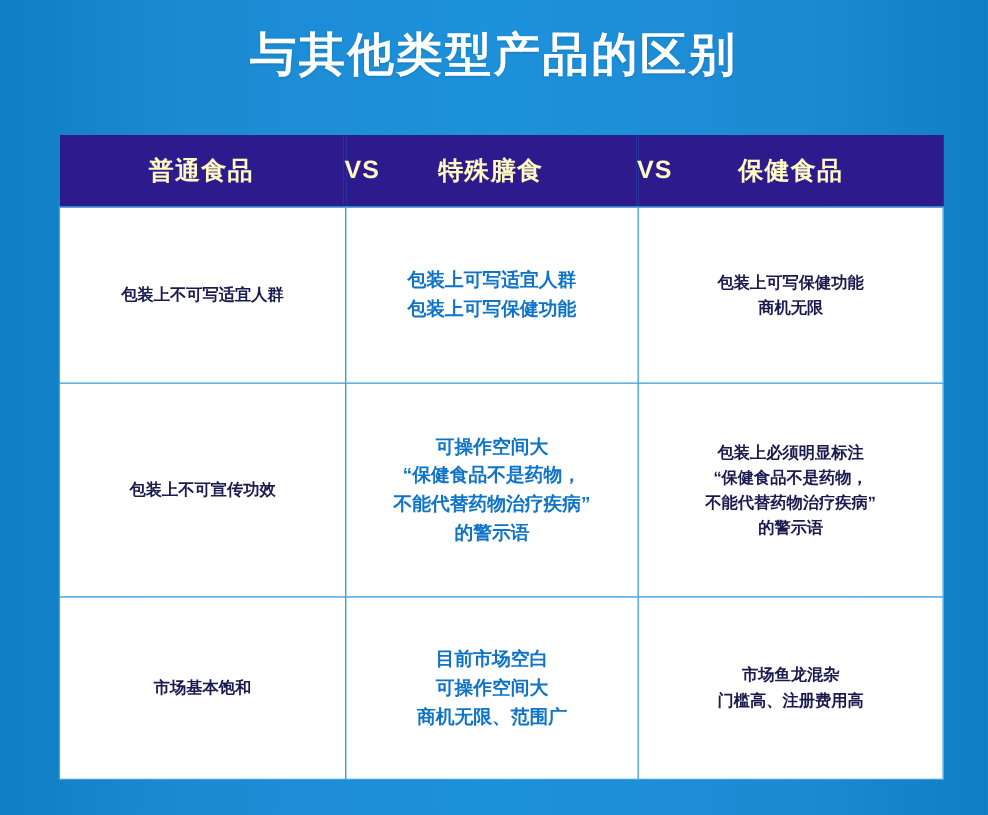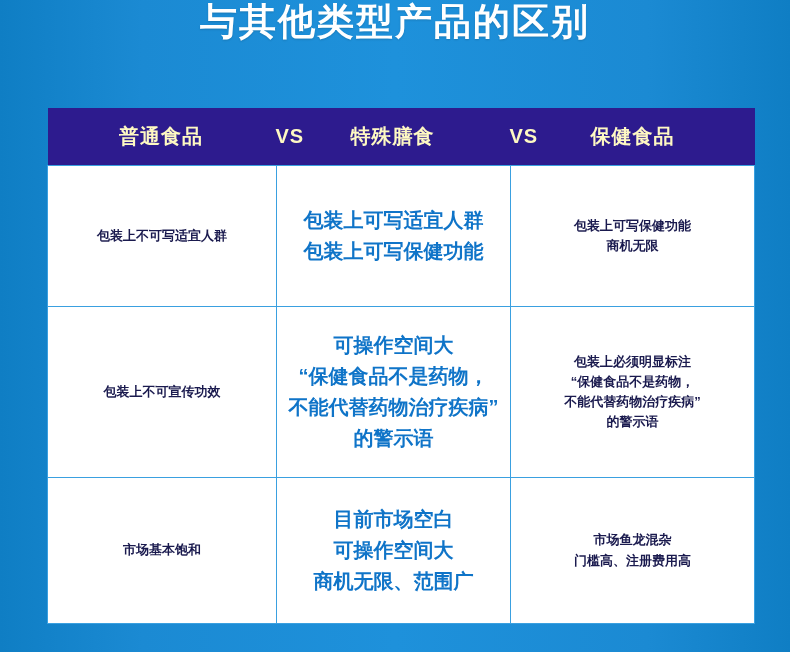--- a/index.html
+++ b/index.html
@@ -18,20 +18,21 @@
     width: 790px;
     height: 652px;
     background: linear-gradient(90deg, #0f7ec4 0%, #1b8ad3 18%, #1e91db 50%, #1b8ad3 82%, #0f7ec4 100%);
   }
   .title {
     text-align: center;
     color: #ffffff;
     font-size: 37px;
     font-weight: bold;
     letter-spacing: 2px;
+    padding-top: 22px;
     line-height: 1.2;
     text-shadow: 0 1px 2px rgba(0,0,0,0.15);
   }
   .table-wrap {
     position: absolute;
     left: 47px;
     top: 108px;
     width: 697px;
   }
   table.cmp {
@@ -62,21 +63,21 @@
     padding: 10px 8px;
     line-height: 1.55;
   }
   td.col-a, td.col-c {
     color: #1a1a4e;
     font-size: 13px;
     font-weight: bold;
   }
   td.col-b {
     color: #0f74c8;
-    font-size: 20px;
+    font-size: 15px;
     font-weight: bold;
   }
   tr.r1 td { height: 120px; }
   tr.r2 td { height: 150px; }
   tr.r3 td { height: 125px; }
   .line { display: block; }
 </style>
 </head>
 <body>
 

